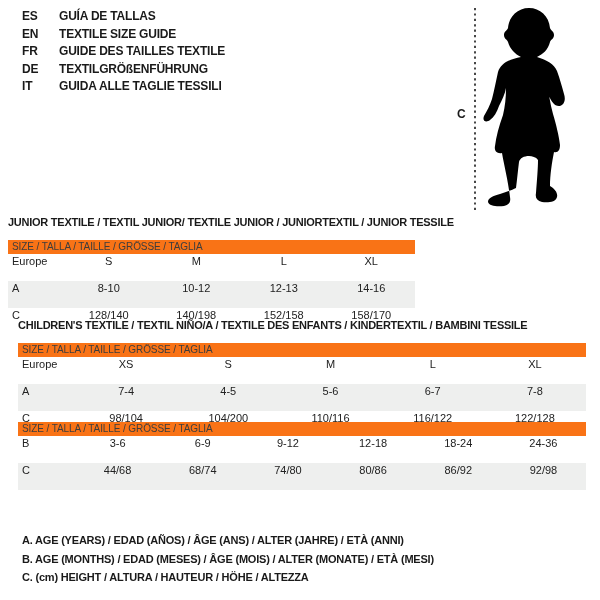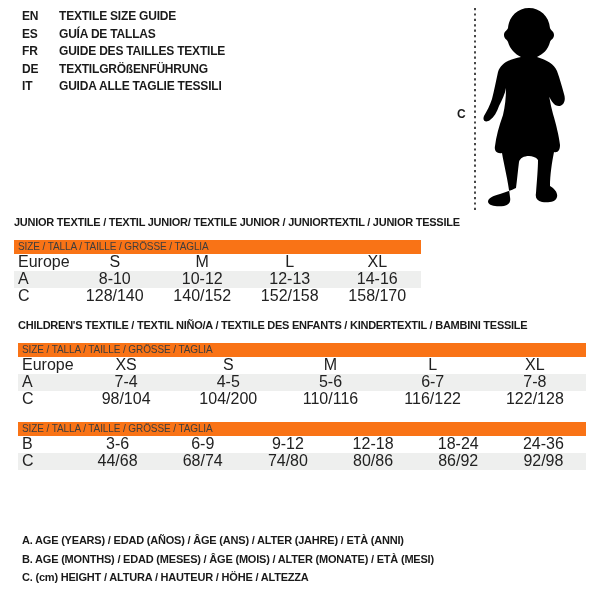--- a/index.html
+++ b/index.html
@@ -13,39 +13,39 @@
   .lang-row{display:flex;line-height:17.5px;font-size:12px;font-weight:700;letter-spacing:-0.2px;}
   .lang-code{width:37px;flex:0 0 37px;}
   
   .figure-svg{position:absolute;left:450px;top:0px;}
   .figure-label{position:absolute;left:457px;top:107px;font-size:12px;font-weight:700;}
   
   .table-block{position:absolute;}
   .table-title{font-size:11px;font-weight:700;letter-spacing:-0.25px;line-height:13px;margin-bottom:11px;white-space:nowrap;}
   .size-table{width:100%;}
   .size-header{background:#f97316;color:#3d3d3d;font-size:10px;line-height:14px;height:14px;padding-left:4px;letter-spacing:-0.1px;}
-  .size-row{display:grid;height:17px;line-height:15px;font-size:16px;color:#222;}
+  .size-row{display:grid;height:27px;line-height:15px;font-size:11px;color:#222;}
   .size-row.alt{background:#eeefee;}
   .cell-label{text-align:left;padding-left:4px;}
   .cell-val{text-align:center;}
   
   .legend-block{position:absolute;left:22px;top:531px;}
   .legend-line{font-size:11px;font-weight:700;letter-spacing:-0.2px;line-height:18.5px;white-space:nowrap;}
 </style>
 </head>
 <body>
 
 <div class="lang-block" id="lang-block">
     <div class="lang-row">
+      <span class="lang-code">ES</span>
+      <span class="lang-title">GUÍA DE TALLAS</span>
+    </div>
+    <div class="lang-row">
       <span class="lang-code">EN</span>
       <span class="lang-title">TEXTILE SIZE GUIDE</span>
-    </div>
-    <div class="lang-row">
-      <span class="lang-code">ES</span>
-      <span class="lang-title">GUÍA DE TALLAS</span>
     </div>
     <div class="lang-row">
       <span class="lang-code">FR</span>
       <span class="lang-title">GUIDE DES TAILLES TEXTILE</span>
     </div>
     <div class="lang-row">
       <span class="lang-code">DE</span>
       <span class="lang-title">TEXTILGRÖßENFÜHRUNG</span>
     </div>
     <div class="lang-row">
@@ -93,21 +93,21 @@
     C44,91 46,81 48,72
     C51,63 60,59 71,57
     C65,54 60,49 58,42
     C57,39 54,39 54,35
     C54,31 57,31 58,28
     C59,16 68,8 79,8 Z"></path>
 </svg>
 <span class="figure-label">C</span>
 
 <div id="tables">
-    <div class="table-block" style="left: 14px; top: 216px; width: 407px;">
+    <div class="table-block" style="left: 8px; top: 216px; width: 407px;">
       <div class="table-title">
         <div>JUNIOR TEXTILE / TEXTIL JUNIOR/ TEXTILE JUNIOR / JUNIORTEXTIL / JUNIOR TESSILE</div>
       </div>
       <div class="size-table">
         <div class="size-header">SIZE / TALLA / TAILLE / GRÖSSE / TAGLIA</div>
         <div class="size-row" style="grid-template-columns: 57px repeat(4, 1fr);">
           <span class="cell-label">Europe</span>
           <span class="cell-val">S</span>
           <span class="cell-val">M</span>
           <span class="cell-val">L</span>
@@ -116,21 +116,21 @@
         <div class="size-row alt" style="grid-template-columns: 57px repeat(4, 1fr);">
           <span class="cell-label">A</span>
           <span class="cell-val">8-10</span>
           <span class="cell-val">10-12</span>
           <span class="cell-val">12-13</span>
           <span class="cell-val">14-16</span>
         </div>
         <div class="size-row" style="grid-template-columns: 57px repeat(4, 1fr);">
           <span class="cell-label">C</span>
           <span class="cell-val">128/140</span>
-          <span class="cell-val">140/152</span>
+          <span class="cell-val">140/198</span>
           <span class="cell-val">152/158</span>
           <span class="cell-val">158/170</span>
         </div>
       </div>
     </div>
     <div class="table-block" style="left: 18px; top: 319px; width: 568px;">
       <div class="table-title">
         <div>CHILDREN'S TEXTILE / TEXTIL NIÑO/A / TEXTILE DES ENFANTS / KINDERTEXTIL / BAMBINI TESSILE</div>
       </div>
       <div class="size-table">

